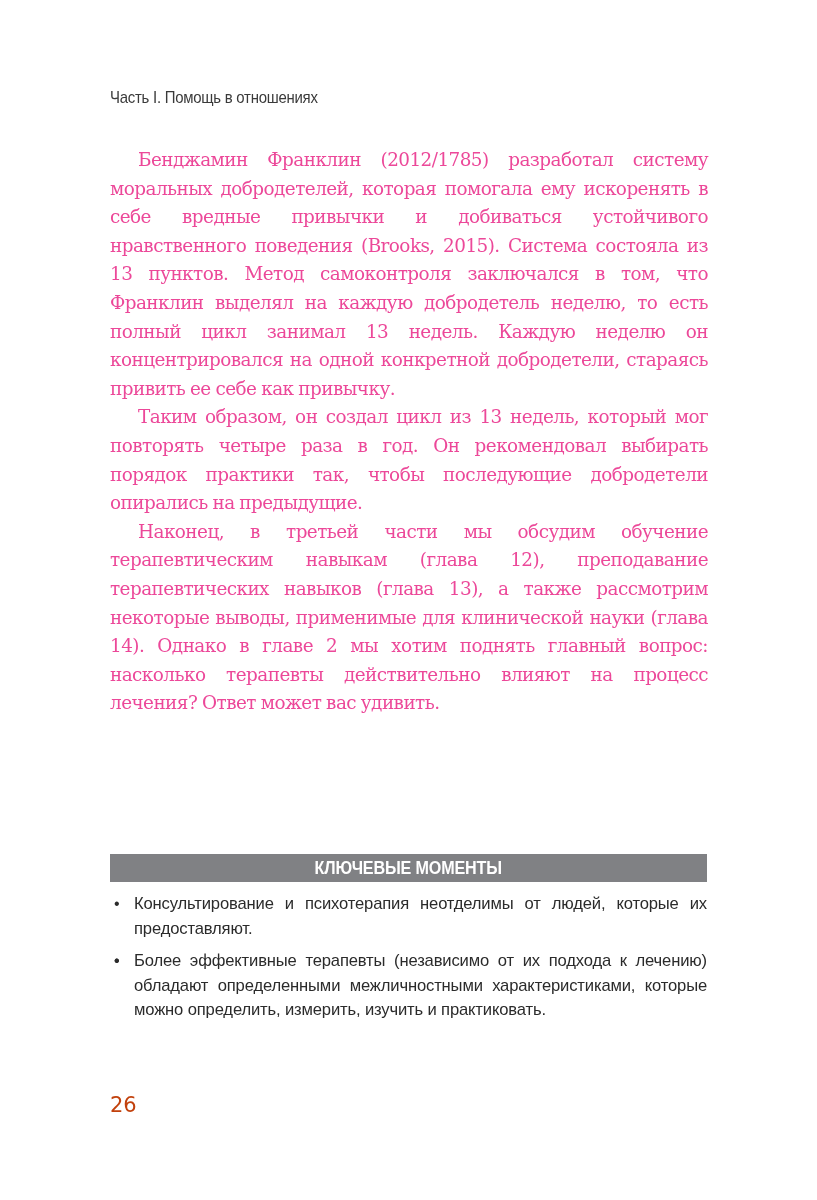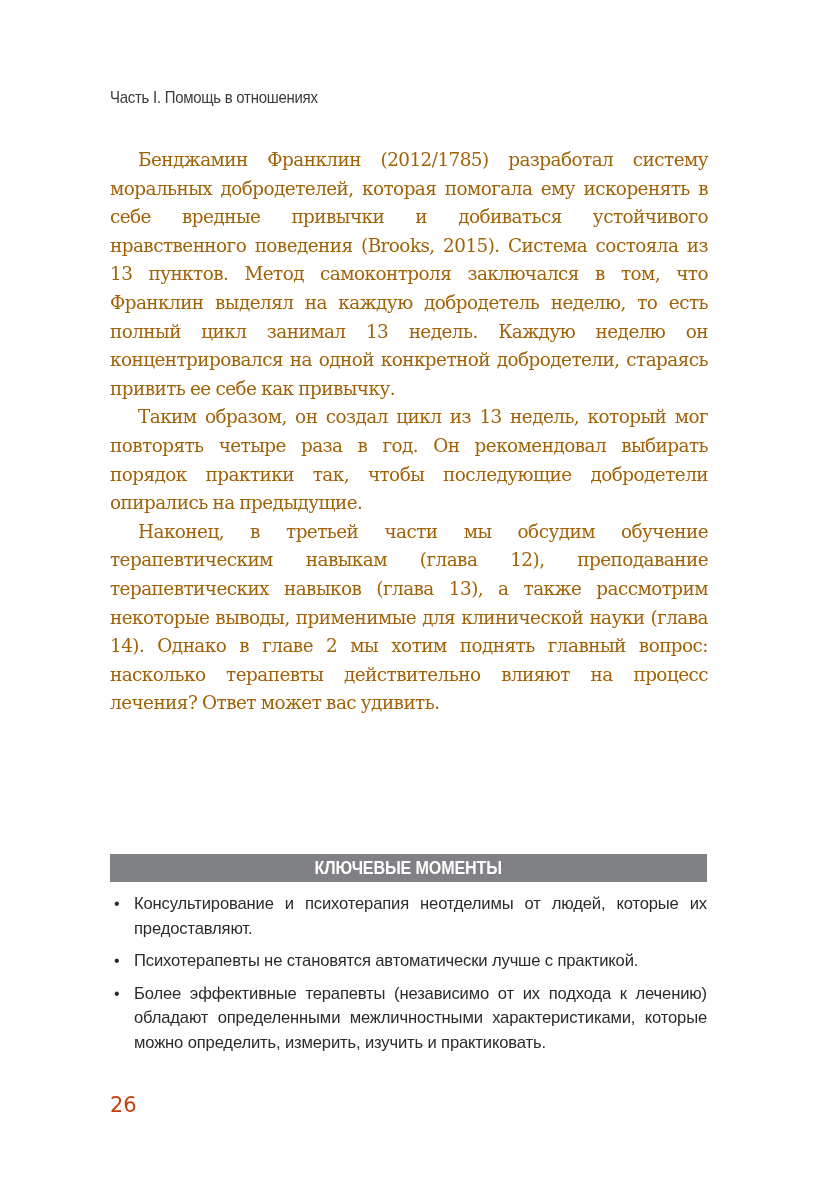--- a/index.html
+++ b/index.html
@@ -15,21 +15,21 @@
     font-family: "Liberation Sans", sans-serif;
     font-size: 17px; color: #3a3a3a;
     letter-spacing: -0.3px;
     transform: scaleX(0.88); transform-origin: left center;
     white-space: nowrap;
   }
   .body-text {
     position: absolute; left: 110px; top: 146px; width: 598px;
     font-family: "DejaVu Serif", serif;
     font-size: 18.4px; line-height: 28.6px;
-    color: #a16207;
+    color: #ec4899;
     text-align: justify;
     letter-spacing: -0.55px;
     word-spacing: -0.5px;
   }
   .body-text p { margin: 0; text-indent: 28px; }
   .keybox {
     position: absolute; left: 110px; top: 842px; width: 597px; margin-top: 12px;
   }
   .keybox-head {
     background: #808184;
@@ -77,21 +77,20 @@
   <div class="keybox-head">
     <span>КЛЮЧЕВЫЕ МОМЕНТЫ</span>
   </div>
   <ul class="key-list">
     <li>
       <span class="bullet">•</span>
       <span>Консультирование и психотерапия неотделимы от людей, которые их предоставляют.</span>
     </li>
     <li>
       <span class="bullet">•</span>
-      <span>Психотерапевты не становятся автоматически лучше с практикой.</span>
     </li>
     <li>
       <span class="bullet">•</span>
       <span>Более эффективные терапевты (независимо от их подхода к лечению) обладают определенными межличностными характеристиками, которые можно определить, измерить, изучить и практиковать.</span>
     </li>
   </ul>
 </div>
 
 <div class="page-number">26</div>
 

